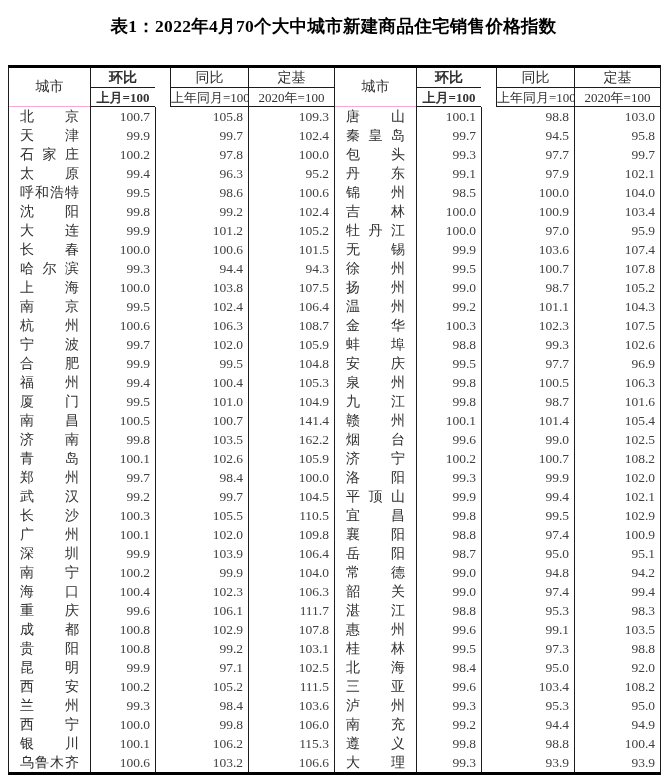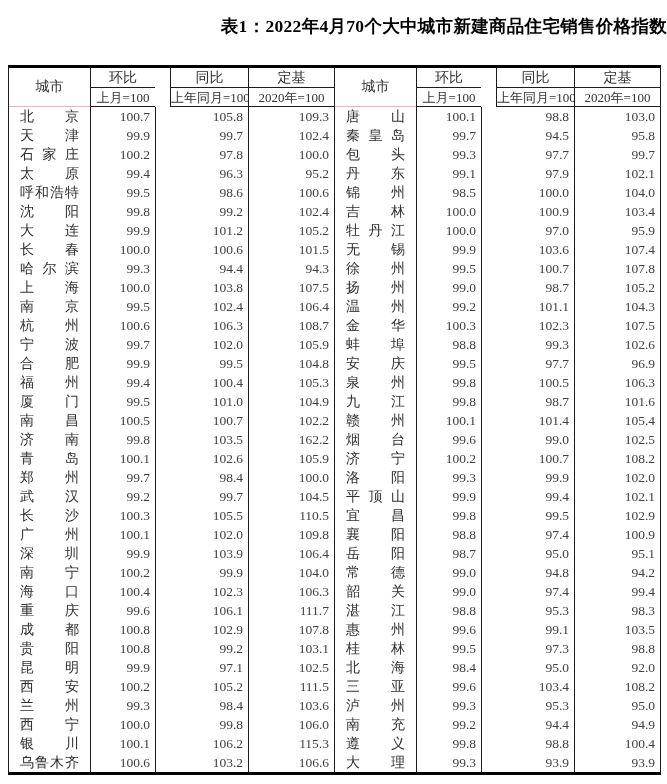--- a/index.html
+++ b/index.html
@@ -6,21 +6,21 @@
     margin: 0;
     padding: 0;
     background: #ffffff;
     width: 667px;
     height: 784px;
     overflow: hidden;
     font-family: "Liberation Serif", "DejaVu Serif", serif;
   }
   .page-title {
     padding-top: 14px;
-    text-align: right;
+    text-align: center;
     font-size: 17.5px;
     font-weight: bold;
     color: #000000;
     letter-spacing: 0.3px;
   }
   .table-wrap {
     margin: 27px 0 0 8px;
     width: max-content;
     display: flex;
     border-top: 3px solid #000000;
@@ -45,21 +45,21 @@
     text-align: center;
     font-size: 14px;
     color: #2f2f2f;
     border-left: 1px solid #1c1c1c;
     border-bottom: 1px solid #1c1c1c;
     white-space: nowrap;
     overflow: hidden;
   }
   .h-top { grid-row: 1; line-height: 20px; }
   .h-sub { grid-row: 2; line-height: 19px; font-size: 13px; color: #333333; }
-  .c2 { grid-column: 2; }
+  .c2 { grid-column: 2; font-weight: bold; }
   .c3 { grid-column: 3; margin-left: 15px; }
   .c4 { grid-column: 4; }
   .tbody {
     display: grid;
     grid-template-columns: 81px 65px 93px 86px;
     grid-auto-rows: 19px;
   }
   .cell {
     line-height: 19px;
     font-size: 14px;
@@ -177,21 +177,21 @@
         <div class="cell num">105.3</div>
 
         <div class="cell city">厦门</div>
         <div class="cell num">99.5</div>
         <div class="cell num">101.0</div>
         <div class="cell num">104.9</div>
 
         <div class="cell city">南昌</div>
         <div class="cell num">100.5</div>
         <div class="cell num">100.7</div>
-        <div class="cell num">102.2</div>
+        <div class="cell num">141.4</div>
 
         <div class="cell city">济南</div>
         <div class="cell num">99.8</div>
         <div class="cell num">103.5</div>
         <div class="cell num">162.2</div>
 
         <div class="cell city">青岛</div>
         <div class="cell num">100.1</div>
         <div class="cell num">102.6</div>
         <div class="cell num">105.9</div>

